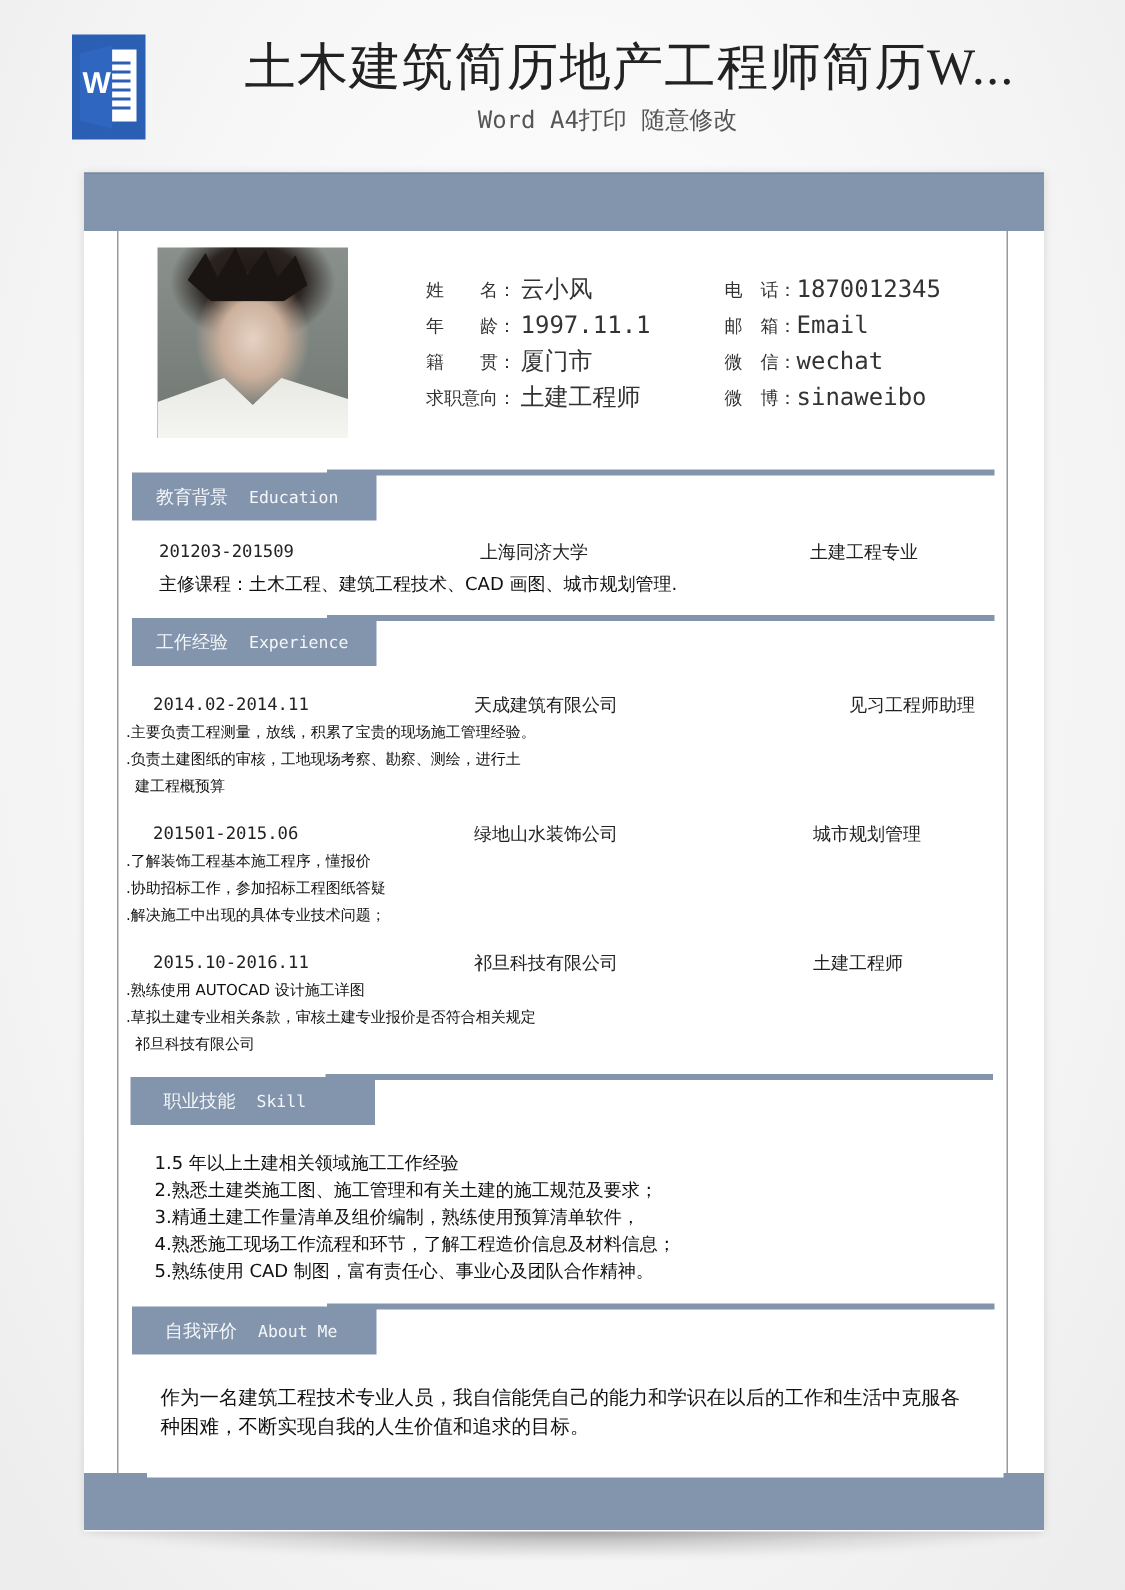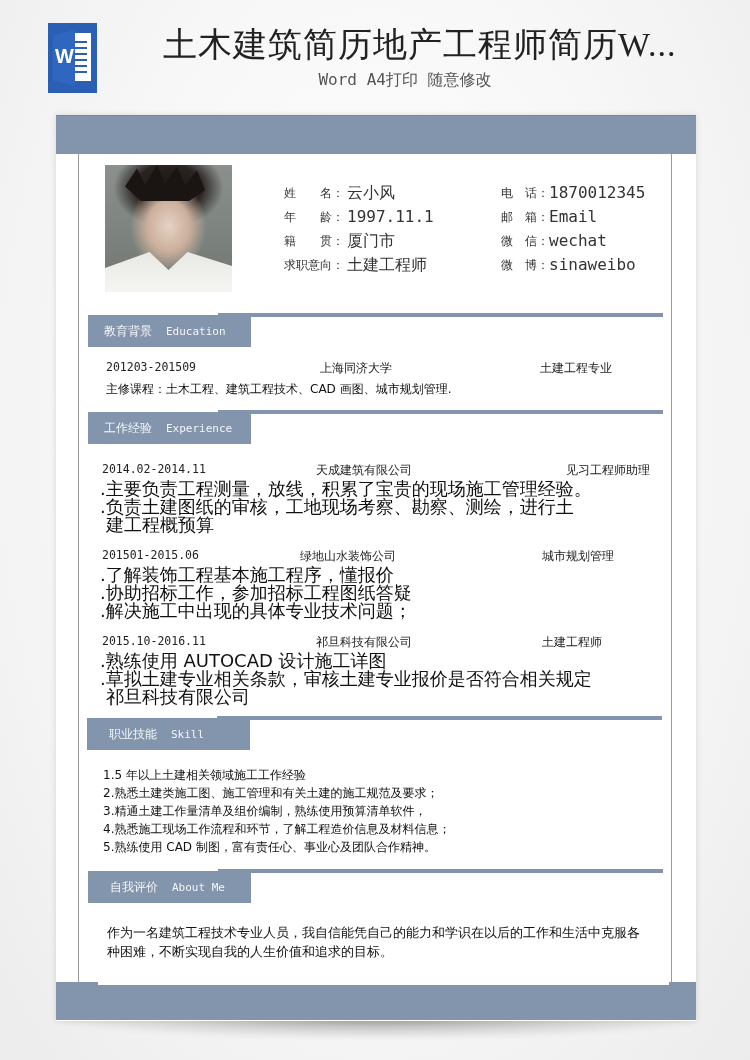--- a/index.html
+++ b/index.html
@@ -95,40 +95,40 @@
     background: #1a1513;
     clip-path: polygon(0 60%, 15% 10%, 25% 55%, 40% 0, 50% 50%, 65% 5%, 75% 55%, 90% 15%, 100% 70%, 80% 100%, 20% 100%);
   }
 
   .info { position: absolute; top: 66px; font-size: 12px; color: #333; }
   .info-row { height: 24px; line-height: 24px; white-space: nowrap; display: flex; }
   .info-left { left: 228px; }
   .info-right { left: 427px; }
   .lbl { display: inline-block; color: #333; }
   .lbl-l { width: 63px; }
-  .lbl-r { width: 36px; margin-left: 18px; }
+  .lbl-r { width: 36px; }
   .lbl span { display: inline-block; }
   .val { font-family: "DejaVu Sans Mono", "DejaVu Sans", monospace; font-size: 16px; }
   .val-cn { font-family: "DejaVu Sans", sans-serif; font-size: 16px; }
 
   
   .sec { position: absolute; left: 32px; width: 575px; height: 34px; }
   .sec .line { position: absolute; left: 130px; top: 0; width: 445px; height: 4px; background: #8395ad; }
   .sec .tab {
     position: absolute; left: 0; top: 2px; width: 163px; height: 32px;
     background: #8395ad; color: #f4f6f9;
     font-size: 12px; line-height: 32px; padding-left: 16px; white-space: nowrap;
   }
   .sec .tab .en { margin-left: 14px; font-family: "DejaVu Sans Mono", monospace; font-size: 11px; }
 
   .txt { position: absolute; font-size: 12px; color: #111; white-space: nowrap; }
   .mono { font-family: "DejaVu Sans Mono", monospace; font-size: 11.5px; }
   .row3 { position: absolute; left: 46px; width: 530px; height: 18px; font-size: 12px; white-space: nowrap; }
   .row3 span { position: absolute; top: 0; }
-  .bullets { position: absolute; left: 44px; font-size: 18px; line-height: 18px; color: #111; }
+  .bullets { position: absolute; left: 28px; font-size: 10px; line-height: 18px; color: #111; }
   .bullets div { white-space: nowrap; }
   .skills { position: absolute; left: 47px; top: 651px; font-size: 12px; line-height: 18px; color: #111; }
   .about { position: absolute; left: 51px; top: 808px; width: 545px; font-size: 13px; line-height: 19px; color: #111; }
 </style>
 </head>
 <body>
 
 <div class="bg-glow"></div>
 
 <div class="hdr">
@@ -219,21 +219,21 @@
     <span style="left:464px">见习工程师助理</span>
   </div>
   <div class="bullets" style="top:365px">
     <div>.主要负责工程测量，放线，积累了宝贵的现场施工管理经验。</div>
     <div>.负责土建图纸的审核，工地现场考察、勘察、测绘，进行土</div>
     <div style="padding-left:6px"> 建工程概预算</div>
   </div>
 
   <div class="row3" style="top:433px">
     <span class="mono" style="left:0">201501-2015.06</span>
-    <span style="left:198px">绿地山水装饰公司</span>
+    <span style="left:214px">绿地山水装饰公司</span>
     <span style="left:440px">城市规划管理</span>
   </div>
   <div class="bullets" style="top:451px">
     <div>.了解装饰工程基本施工程序，懂报价</div>
     <div>.协助招标工作，参加招标工程图纸答疑</div>
     <div>.解决施工中出现的具体专业技术问题；</div>
   </div>
 
   <div class="row3" style="top:519px">
     <span class="mono" style="left:0">2015.10-2016.11</span>

